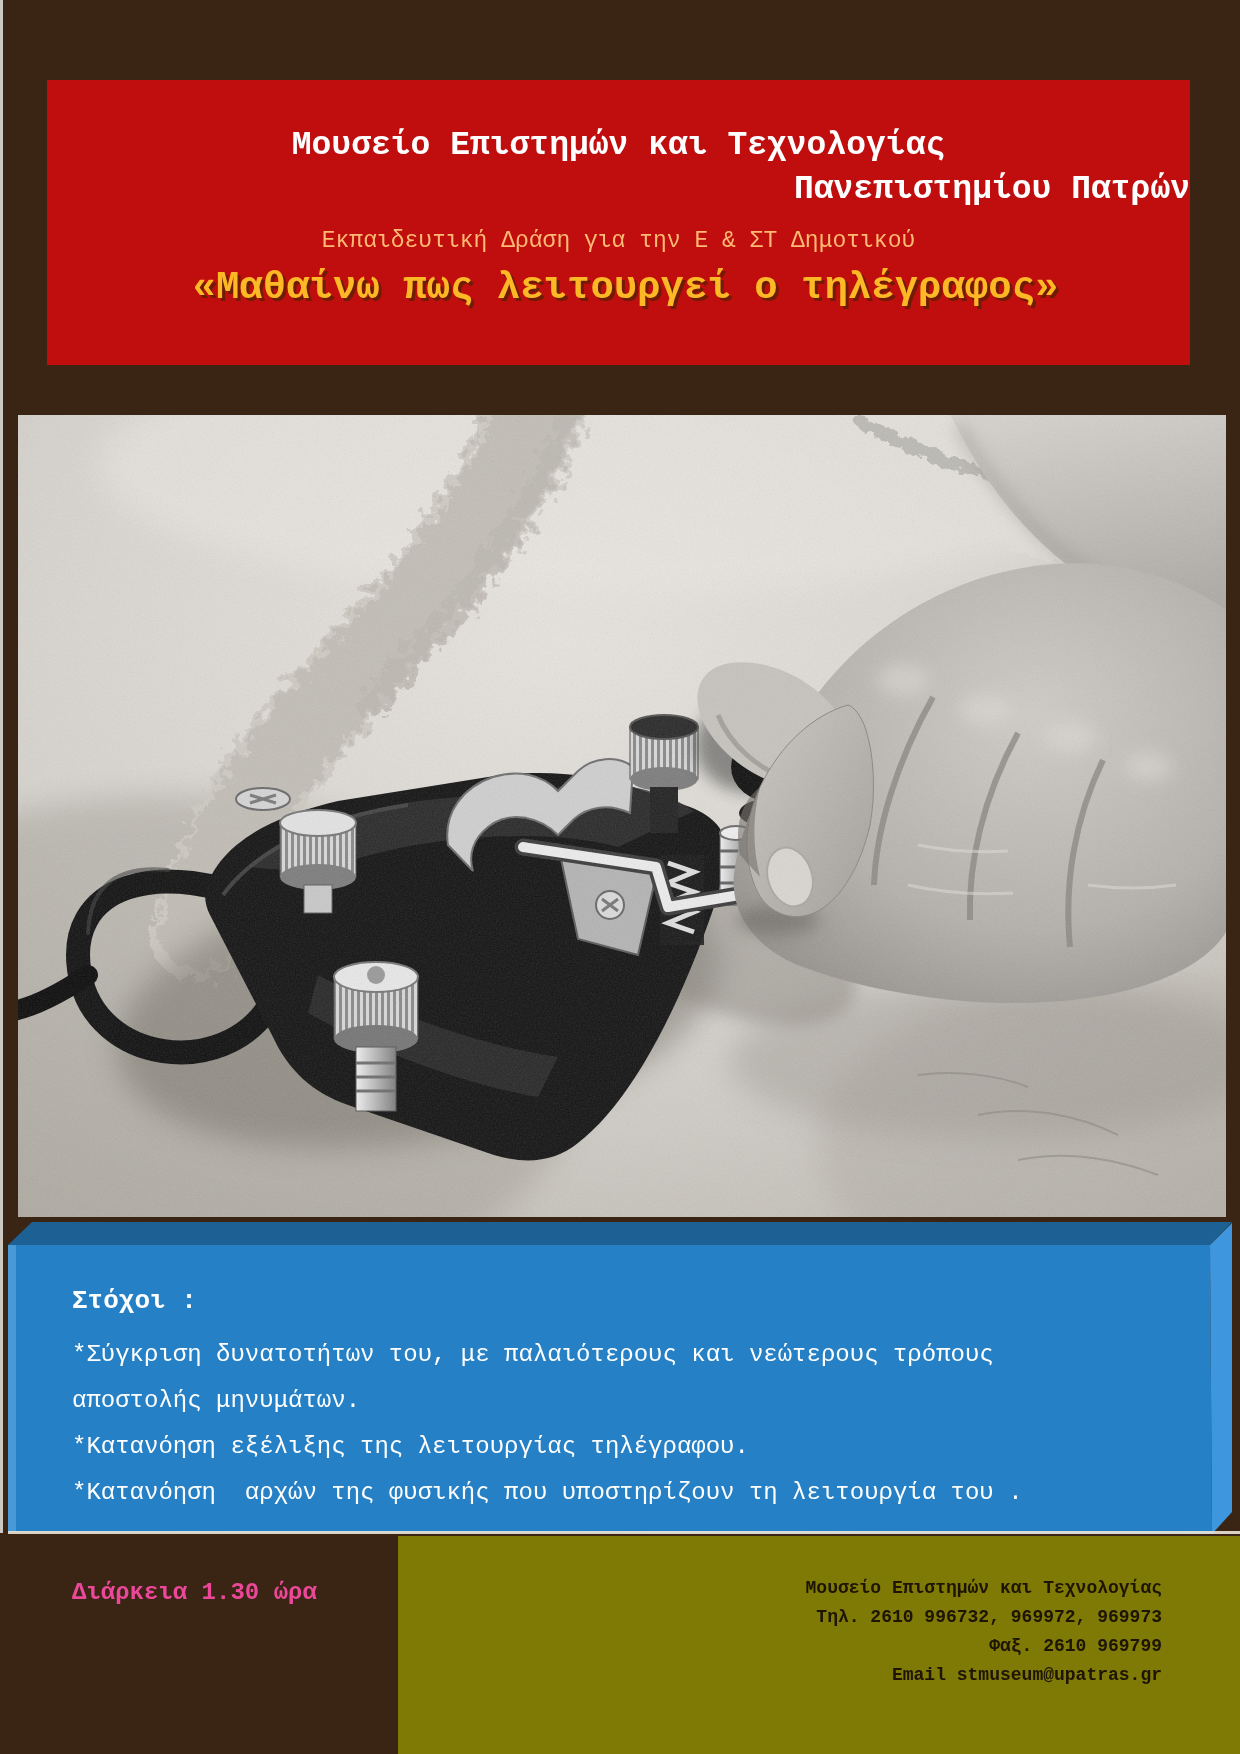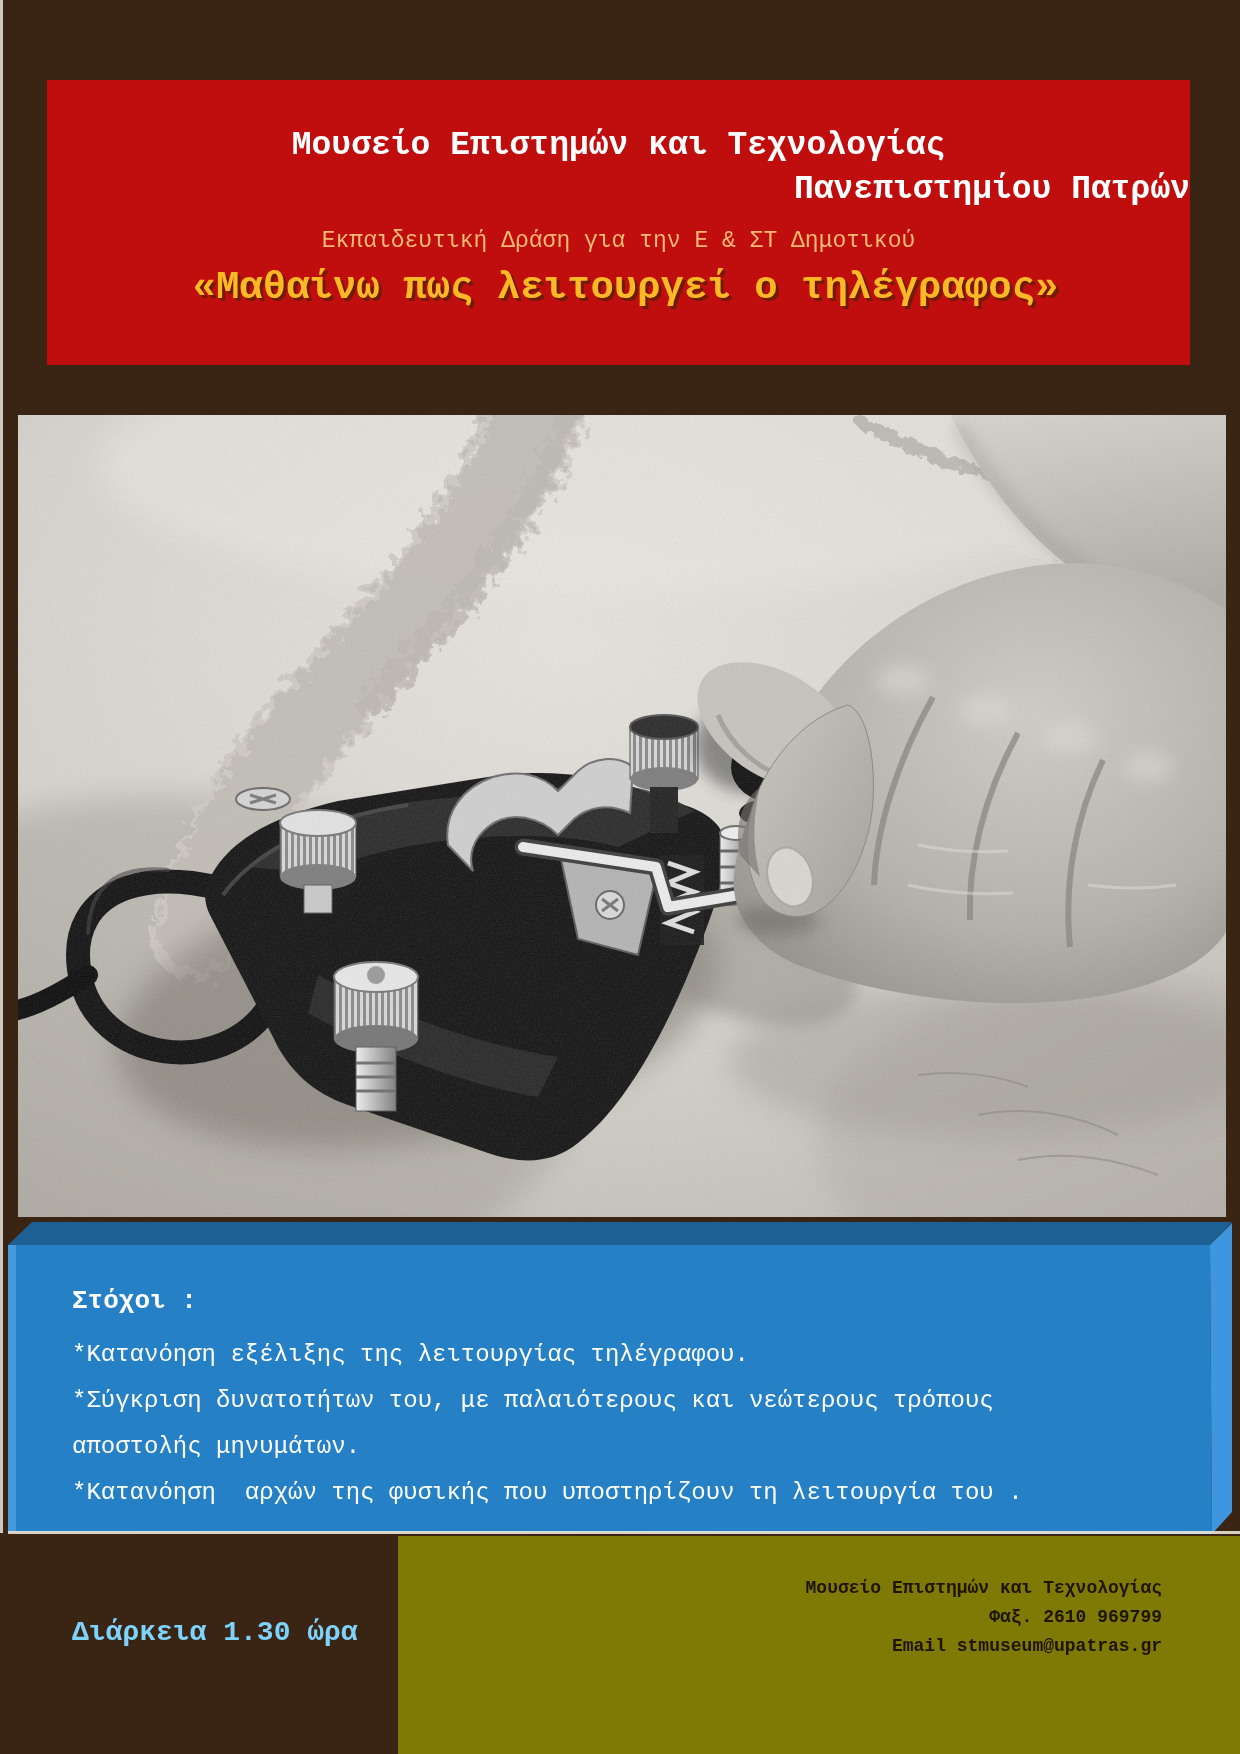--- a/index.html
+++ b/index.html
@@ -24,21 +24,21 @@
   
   .bluebox{position:absolute;left:0;top:1222px;width:1240px;height:314px;}
   .objectives{position:absolute;left:72px;top:1283px;width:1064px;color:#ffffff;z-index:5;}
   .objectives h2{margin:0 0 13px 0;font-size:26px;font-weight:bold;line-height:36px;}
   .obj-item{font-size:24px;line-height:46px;white-space:pre-wrap;font-weight:normal;}
 
   
   .olive-panel{position:absolute;left:398px;top:1536px;width:842px;height:218px;background:#7e7a05;
                box-sizing:border-box;padding:38px 78px 0 0;text-align:right;}
   .contact-line{color:#1e1403;font-weight:bold;font-size:18px;line-height:29px;}
-  .duration{position:absolute;left:72px;top:1617px;color:#7dd3fc;font-weight:bold;font-size:28px;z-index:5;}
+  .duration{position:absolute;left:72px;top:1579px;color:#ec4899;font-weight:bold;font-size:24px;z-index:5;}
 </style>
 </head>
 <body>
 
 <div class="poster">
   <div class="edge-line"></div>
 
   <section class="banner">
     <div class="title l1">Μουσείο Επιστημών και Τεχνολογίας</div>
     <div class="title l2">Πανεπιστημίου Πατρών</div>
@@ -216,24 +216,25 @@
     <svg width="1240" height="314" viewBox="0 0 1240 314" xmlns="http://www.w3.org/2000/svg">
       <polygon points="8,23 1210,23 1212,312 8,310" fill="#2580c6"></polygon>
       <polygon points="8,23 32,0 1232,0 1210,23" fill="#1d6094"></polygon>
       <polygon points="1210,23 1232,1 1232,290 1212,312" fill="#3e96df"></polygon>
       <polygon points="8,23 16,23 16,310 8,310" fill="#4d9ed9" opacity="0.85"></polygon>
       <rect x="8" y="309" width="1232" height="3" fill="#ebe6d8" opacity="0.9"></rect>
     </svg>
   </div>
   <section class="objectives">
     <h2>Στόχοι :</h2>
+    <div class="obj-item">*Σύγκριση δυνατοτήτων του, με παλαιότερους και νεώτερους τρόπους αποστολής μηνυμάτων.</div>
     <div class="obj-item">*Κατανόηση εξέλιξης της λειτουργίας τηλέγραφου.</div>
-    <div class="obj-item">*Σύγκριση δυνατοτήτων του, με παλαιότερους και νεώτερους τρόπους αποστολής μηνυμάτων.</div>
     <div class="obj-item">*Κατανόηση  αρχών της φυσικής που υποστηρίζουν τη λειτουργία του .</div>
   </section>
 
   <div class="olive-panel">
     <div class="contact-line">Μουσείο Επιστημών και Τεχνολογίας</div>
+    <div class="contact-line">Τηλ. 2610 996732, 969972, 969973</div>
     <div class="contact-line">Φαξ. 2610 969799</div>
     <div class="contact-line">Email stmuseum@upatras.gr</div>
   </div>
   <div class="duration">Διάρκεια 1.30 ώρα</div>
 </div>
 
 </body></html>

